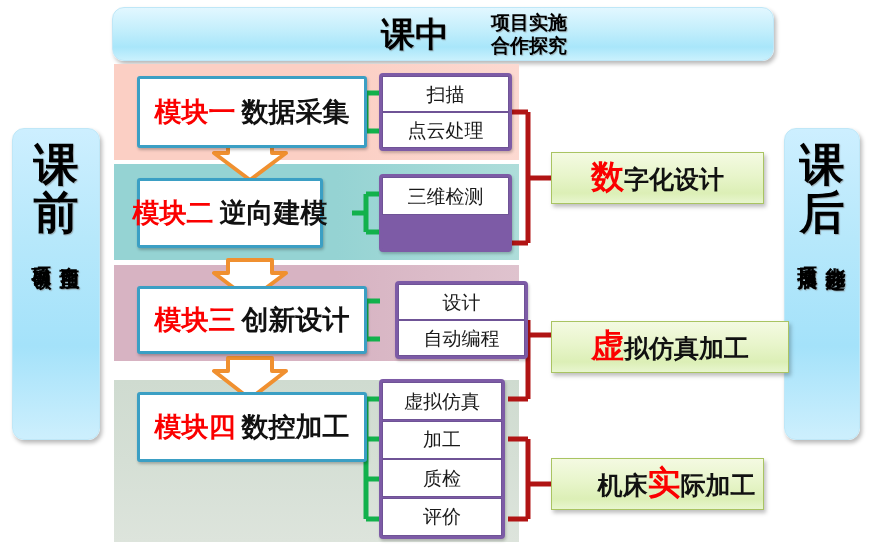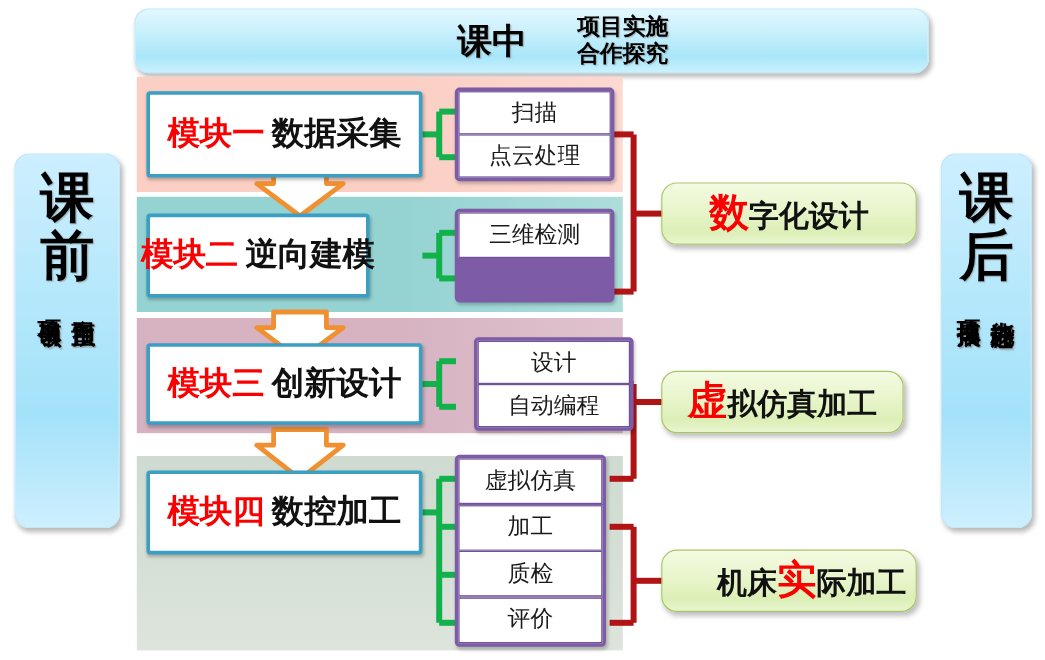--- a/index.html
+++ b/index.html
@@ -70,21 +70,21 @@
     border-radius: 12px;
     background: linear-gradient(to bottom, #e2f7ff 0%, #c5effc 40%, #a9e6fa 75%, #c9f1fd 100%);
     border: 1px solid #bfe7f7;
     box-shadow: 2px 3px 4px rgba(0,0,0,0.28);
     display: flex;
     align-items: center;
   }
   .top-big {
     font-family: "DejaVu Sans", sans-serif;
     font-weight: bold;
-    font-size: 29px;
+    font-size: 34px;
     line-height: 44px;
     color: #000;
     text-shadow: 1px 1px 1px rgba(120,120,120,0.55);
     margin-left: 268px;
   }
   .top-sub {
     margin-left: 42px;
     font-family: "DejaVu Sans", sans-serif;
     font-weight: bold;
     font-size: 19px;
@@ -103,20 +103,21 @@
 
   
   .module-box {
     background: #ffffff;
     border: 3px solid #3b9fc4;
     border-radius: 3px;
     display: flex;
     align-items: center;
     justify-content: center;
     box-shadow: 1px 2px 3px rgba(0,0,0,0.25);
+    margin-left: 15px;
   }
   .module-text {
     font-family: "DejaVu Serif", "Liberation Serif", serif;
     font-weight: bold;
     font-size: 27px;
     line-height: 30px;
     white-space: nowrap;
     letter-spacing: 0px;
   }
   .module-text .mk { color: #fb0000; }
@@ -145,21 +146,21 @@
     font-size: 19px;
     line-height: 21px;
     color: #1a1a1a;
     white-space: nowrap;
   }
 
   
   .outcome-box {
     background: linear-gradient(to bottom, #f4fae2 0%, #e8f5cb 45%, #dcefb6 80%, #e8f6cf 100%);
     border: 1px solid #a9c462;
-    border-radius: 13px;
+    border-radius: 0;
     display: flex;
     align-items: center;
     justify-content: center;
     box-shadow: 2px 3px 4px rgba(0,0,0,0.25);
   }
   .outcome-text {
     font-family: "DejaVu Serif", "Liberation Serif", serif;
     font-weight: bold;
     white-space: nowrap;
     color: #111111;
@@ -329,21 +330,21 @@
       <span class="sub-text">评价</span>
     </div>
   </div>
 
   <div class="abs outcome-box" style="left:551px; top:152px; width:213px; height:52px;">
     <div class="outcome-text">
       <span class="hl">数</span><span>字化设计</span>
     </div>
   </div>
 
-  <div class="abs outcome-box" style="left:551px; top:309px; width:202px; height:52px;">
+  <div class="abs outcome-box" style="left:551px; top:321px; width:238px; height:52px;">
     <div class="outcome-text">
       <span class="hl">虚</span><span>拟仿真加工</span>
     </div>
   </div>
 
   <div class="abs outcome-box" style="left:551px; top:458px; width:213px; height:52px;padding-left:38px;">
     <div class="outcome-text">
       <span>机床</span><span class="hl">实</span><span>际加工</span>
     </div>
   </div>

